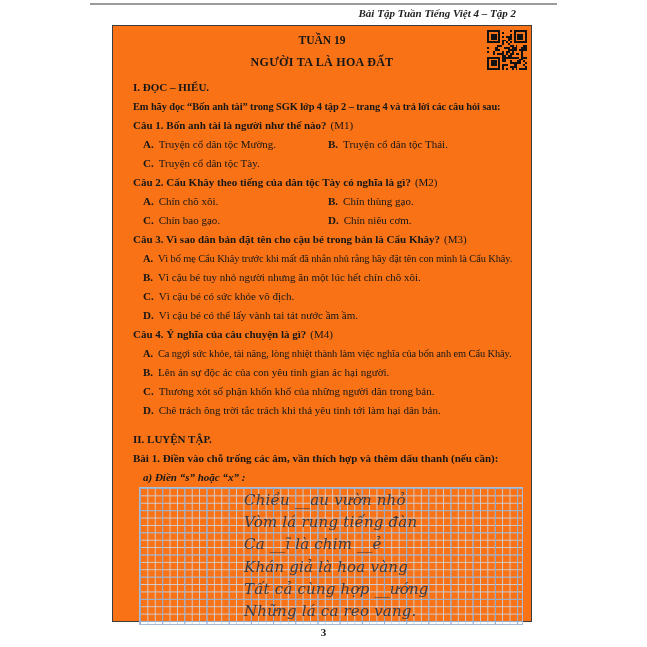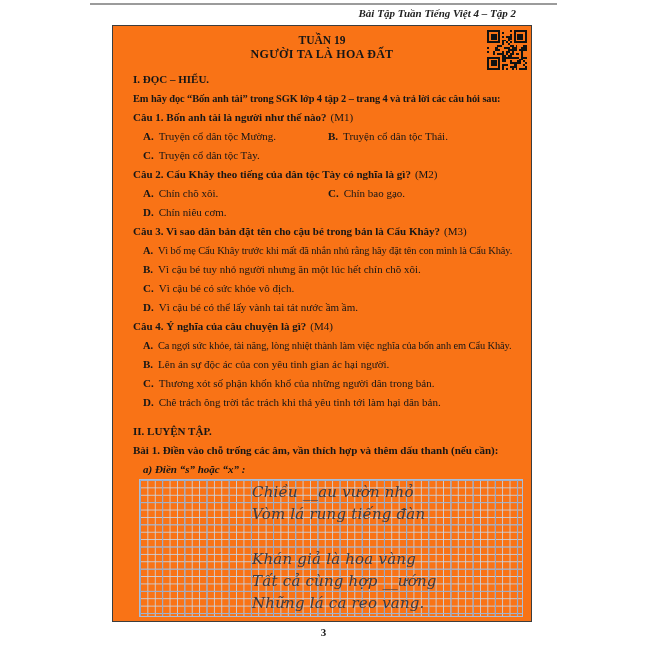--- a/index.html
+++ b/index.html
@@ -12,21 +12,21 @@
     position:absolute;top:7px;right:131px;font-size:11px;font-weight:bold;font-style:italic;
     white-space:nowrap;color:#222;margin-left:44px;
   }
   .frame{
     position:absolute;left:112px;top:25px;width:420px;height:597px;
     border:1.5px solid #3d3d3d;box-sizing:border-box;background:#f97316;
   }
   .qr{position:absolute;top:4px;right:4px;width:40px;height:40px;}
   .qr svg{width:100%;height:100%;display:block;}
   .week{ text-align:center;font-weight:bold;font-size:11.5px;margin-top:7px;line-height:14px;}
-  .lesson{text-align:center;font-weight:bold;font-size:12px;line-height:15px;letter-spacing:.3px;}
+  .lesson{text-align:center;font-weight:bold;font-size:12px;margin-top:8px;line-height:15px;letter-spacing:.3px;}
   .content{margin-top:8px;padding:0 10px 0 20px;font-size:11px;line-height:19px;}
   .row{white-space:nowrap;}
   .b{font-weight:bold;}
   .level{margin-left:4px;font-weight:normal;}
   .opts{padding-left:10px;}
   .opts.two{display:grid;grid-template-columns:185px 1fr;}
   .opt{white-space:nowrap;}
   .opt .letter{font-weight:bold;display:inline-block;margin-right:5px;}
   .long{font-size:10.4px;letter-spacing:-.1px;}
   .sec2{margin-top:10px;}
@@ -34,21 +34,21 @@
     position:relative;margin:0 0 0 6px;width:384px;height:138px;
     background-image:
       linear-gradient(to right, rgba(138,166,204,.95) 1px, transparent 1px),
       linear-gradient(to bottom, rgba(138,166,204,.75) 1px, transparent 1px),
       linear-gradient(to right, rgba(200,216,234,.9) 1px, transparent 1px),
       linear-gradient(to bottom, rgba(200,216,234,.9) 1px, transparent 1px);
     background-size:22.2px 22.2px,22.2px 22.2px,7.4px 7.4px,7.4px 7.4px;
     border:1px solid #a9bdd8;box-sizing:border-box;
   }
   .hw-line{
-    position:absolute;left:112px;white-space:nowrap;
+    position:absolute;left:104px;white-space:nowrap;
     font-family:"DejaVu Serif",serif;font-style:italic;
     font-size:15px;color:#383c46;letter-spacing:.2px;line-height:20px;
   }
   .pageno{position:absolute;left:0;top:626px;width:647px;text-align:center;
     font-weight:bold;font-size:11px;}
 </style>
 </head>
 <body>
 
 <div>
@@ -298,20 +298,21 @@
         <div class="opt"><span class="letter">A.</span><span>Truyện cổ dân tộc Mường.</span></div>
         <div class="opt"><span class="letter">B.</span><span>Truyện cổ dân tộc Thái.</span></div>
         <div class="opt"><span class="letter">C.</span><span>Truyện cổ dân tộc Tày.</span></div>
       </div>
 
       <div class="row">
         <span class="b">Câu 2. Cẩu Khây theo tiếng của dân tộc Tày có nghĩa là gì?</span><span class="level">(M2)</span>
       </div>
       <div class="opts two">
         <div class="opt"><span class="letter">A.</span><span>Chín chõ xôi.</span></div>
+        <div class="opt"><span class="letter">B.</span><span>Chín thùng gạo.</span></div>
         <div class="opt"><span class="letter">C.</span><span>Chín bao gạo.</span></div>
         <div class="opt"><span class="letter">D.</span><span>Chín niêu cơm.</span></div>
       </div>
 
       <div class="row">
         <span class="b">Câu 3. Vì sao dân bản đặt tên cho cậu bé trong bản là Cẩu Khây?</span><span class="level">(M3)</span>
       </div>
       <div class="opts">
         <div class="opt long"><span class="letter">A.</span><span>Vì bố mẹ Cẩu Khây trước khi mất đã nhắn nhủ rằng hãy đặt tên con mình là Cẩu Khây.</span></div>
         <div class="opt"><span class="letter">B.</span><span>Vì cậu bé tuy nhỏ người nhưng ăn một lúc hết chín chõ xôi.</span></div>
@@ -329,20 +330,21 @@
         <div class="opt"><span class="letter">D.</span><span>Chê trách ông trời tắc trách khi thả yêu tinh tới làm hại dân bản.</span></div>
       </div>
 
       <div class="row b sec2">II. LUYỆN TẬP.</div>
       <div class="row b">Bài 1. Điền vào chỗ trống các âm, vần thích hợp và thêm dấu thanh (nếu cần):</div>
       <div class="row b" style="padding-left:10px;font-style:italic;">a)  Điền “s” hoặc “x” :</div>
 
       <div class="hand-grid">
         <div class="hw-line" style="top:2px;">Chiều __au vườn nhỏ</div>
         <div class="hw-line" style="top:24px;">Vòm lá rung tiếng đàn</div>
+        <div class="hw-line" style="top:46px;">Ca __ĩ là chim __ẻ</div>
         <div class="hw-line" style="top:69px;">Khán giả là hoa vàng</div>
         <div class="hw-line" style="top:91px;">Tất cả cùng hợp __ướng</div>
         <div class="hw-line" style="top:113px;">Những lá ca reo vang.</div>
       </div>
 
     </div>
   </div>
 
   <div class="pageno">3</div>
 

